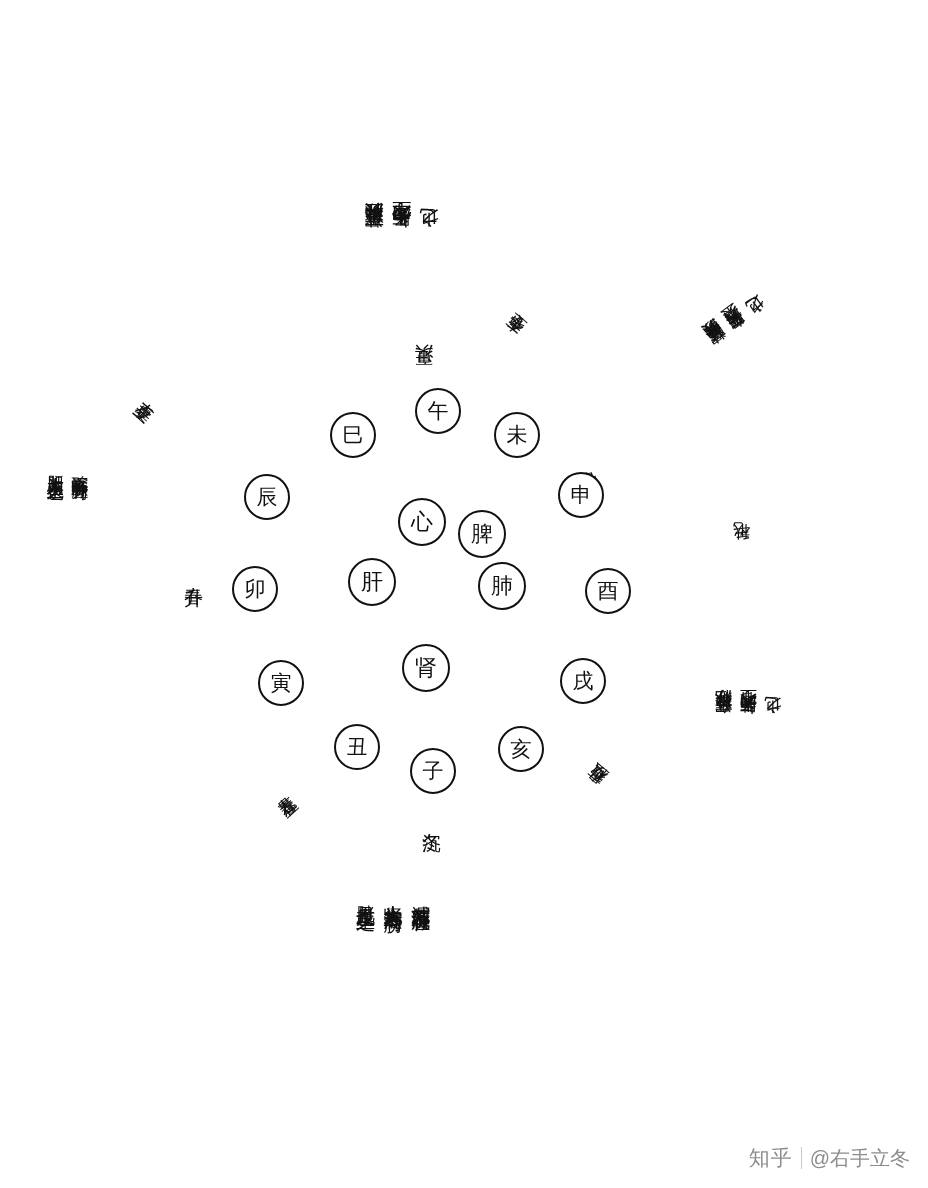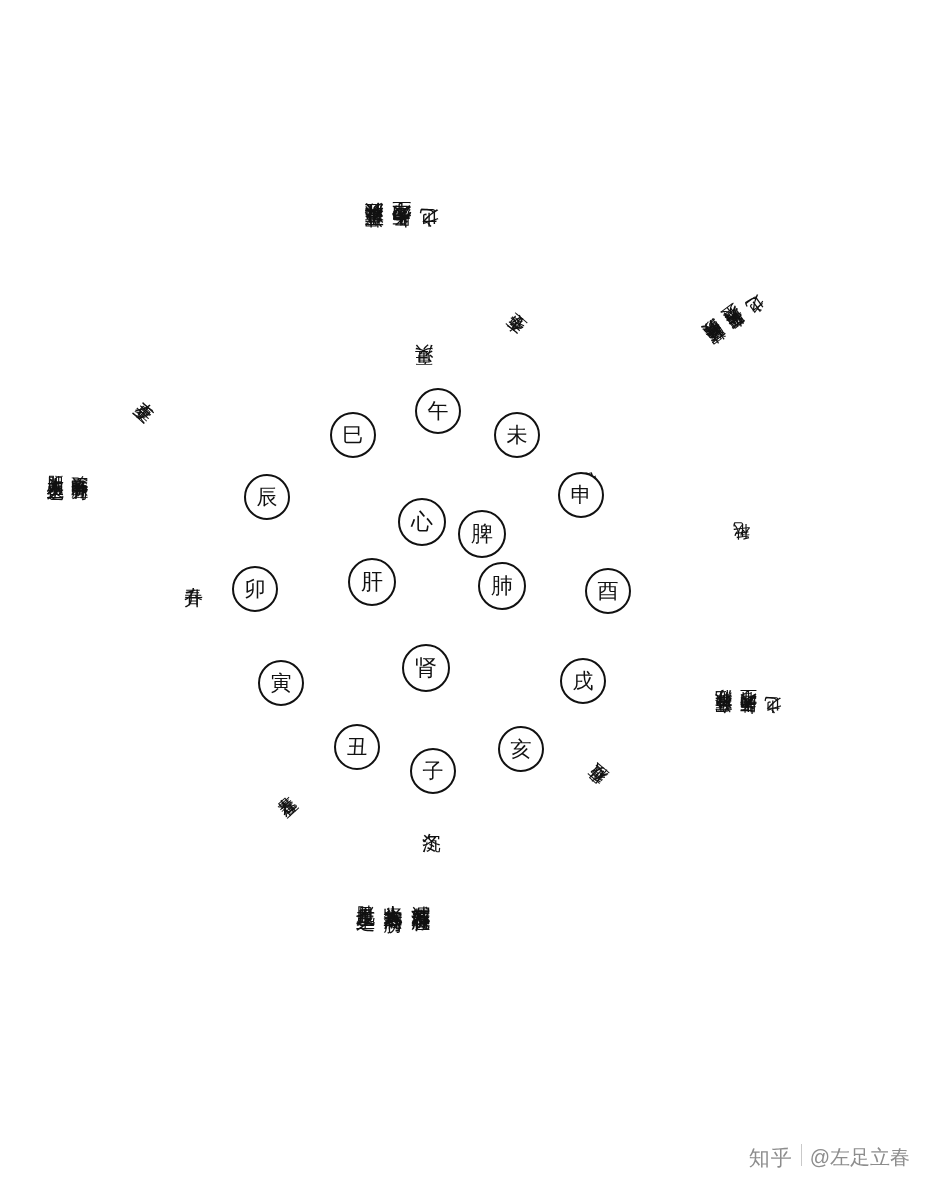--- a/index.html
+++ b/index.html
@@ -39,21 +39,21 @@
 
   
   .rot{position:absolute;transform-origin:left top;}
 
   
   .flip{transform:rotate(180deg);}
 
   
   #watermark{
     position:absolute;right:18px;bottom:16px;
-    display:flex;align-items:flex-start;gap:8px;
+    display:flex;align-items:center;gap:8px;
     color:#8d8d8d;font-size:20px;
     font-family:"Liberation Sans", sans-serif;
   }
   #watermark .zh-logo{
     font-size:21px;color:#8d8d8d;letter-spacing:1px;
   }
   #watermark .bar{
     width:1px;height:22px;background:#c9c9c9;display:inline-block;
   }
   #watermark .at{font-size:20px;color:#8d8d8d;}
@@ -192,16 +192,16 @@
     <span>肝</span>
   </div>
 
   <div class="node organ" style="left:402px;top:644px;">
     <span>肾</span>
   </div>
 
   <div id="watermark">
     <span class="zh-logo">知乎</span>
     <span class="bar"></span>
-    <span class="at">@左足立春</span>
+    <span class="at">@右手立冬</span>
   </div>
 
 </div>
 
 </body></html>

